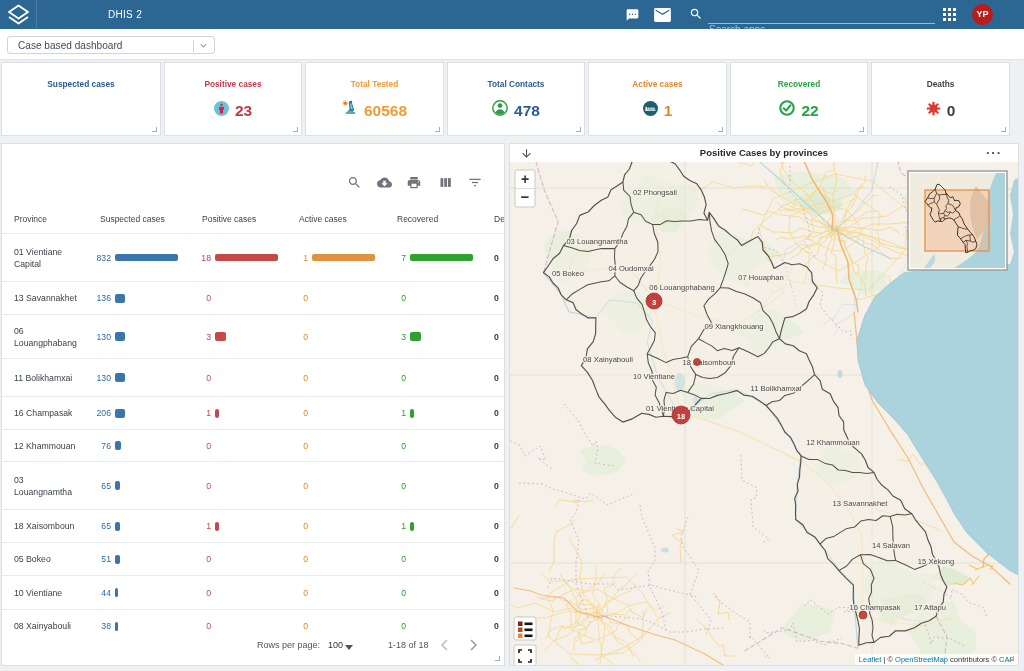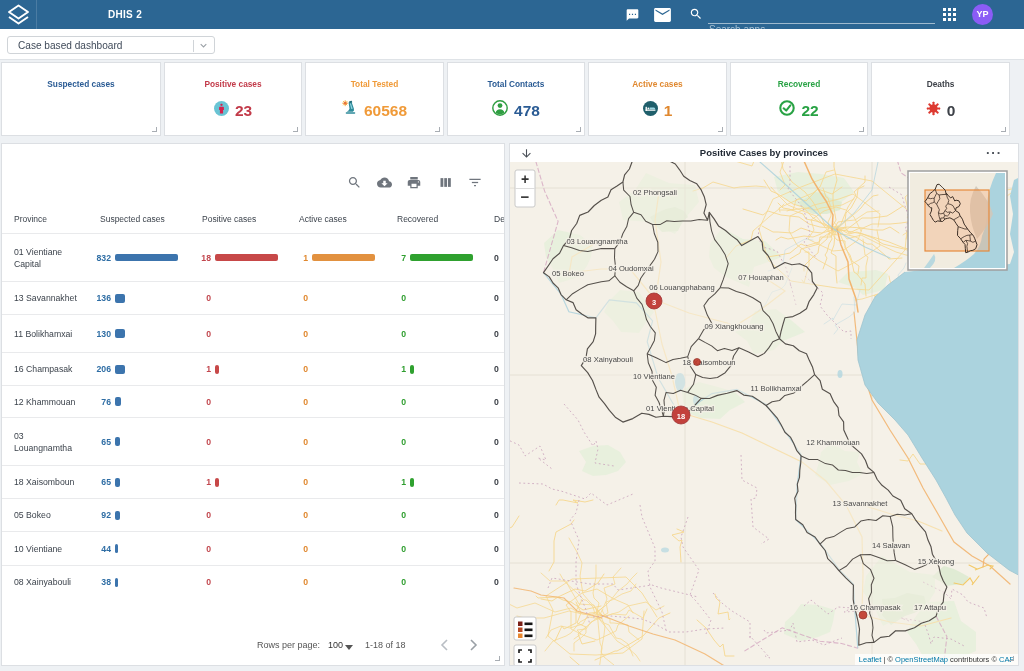--- a/index.html
+++ b/index.html
@@ -1,45 +1,45 @@
 <!DOCTYPE html>
 <html><head>
 <meta charset="utf-8">
 <style>
 * { margin:0; padding:0; box-sizing:border-box; }
 html,body { width:1024px; height:671px; overflow:hidden; font-family:"Liberation Sans",sans-serif; background:#eef1f4; }
 
 #topbar { position:absolute; left:0; top:0; width:1024px; height:29px; background:#2c6693; }
 #logo { position:absolute; left:0; top:0; width:37px; height:29px; border-right:1px solid rgba(255,255,255,0.15); }
-#dhis2 { position:absolute; left:95px; top:0; width:60px; height:29px; line-height:29px; text-align:center; color:#fff; font-weight:bold; font-size:10px; letter-spacing:.3px; }
+#dhis2 { position:absolute; left:95px; top:0; width:60px; height:29px; line-height:29px; text-align:center; color:#fff; font-weight:normal; font-size:10px; letter-spacing:.3px; }
 .hicon { position:absolute; top:8px; }
 #searchline { position:absolute; left:708px; top:23px; width:227px; height:1px; background:rgba(255,255,255,0.55); }
 #searchtxt { position:absolute; left:709px; top:8px; font-size:10px; color:#a9c2d4;margin-top:16px; }
-#avatar { position:absolute; left:972px; top:4px; width:21px; height:21px; border-radius:50%; background:#8b5cf6; color:#fff; font-size:9px; font-weight:bold; text-align:center; line-height:21px; }
+#avatar { position:absolute; left:972px; top:4px; width:21px; height:21px; border-radius:50%; background:#b91c1c; color:#fff; font-size:9px; font-weight:bold; text-align:center; line-height:21px; }
 
 #dashbar { position:absolute; left:0; top:29px; width:1024px; height:31px; background:#fff; border-bottom:1px solid #dfe3e7; }
 #chip { position:absolute; left:7px; top:7px; width:208px; height:18px; border:1px solid #d0d4d8; border-radius:3px; background:#fff; }
 #chip .t { position:absolute; left:10px; top:0; line-height:17px; font-size:10.1px; color:#404b5a; }
 #chip .dv { position:absolute; right:20px; top:3px; width:1px; height:12px; background:#d0d4d8; }
 #chip .ch { position:absolute; right:7px; top:5px; width:7px; height:7px; }
 
 .card { position:absolute; top:62px; height:74px; background:#fff; border:1px solid #dcdfe3; }
 .card .title { position:absolute; top:16px; left:0; width:100%; text-align:center; font-size:8.3px; font-weight:bold; }
 .card .val { position:absolute; top:39px; left:0; width:100%; text-align:center; font-size:15.5px; font-weight:bold; }
 .card .val .ic { display:inline-block; vertical-align:middle; margin-right:6px; margin-top:-3px; }
 .rsz { position:absolute; right:3px; bottom:3px; width:5px; height:5px; border-right:1px solid #a8adb3; border-bottom:1px solid #a8adb3; }
 
 #lpanel { position:absolute; left:1px; top:143px; width:504px; height:523px; background:#fff; border:1px solid #dcdfe3; overflow:hidden; }
 #rpanel { position:absolute; left:509px; top:143px; width:510px; height:523px; background:#fff; border:1px solid #dcdfe3; }
 .ptitle { position:absolute; top:6px; left:0; width:100%; text-align:center; font-size:9.5px; font-weight:bold; color:#212934; }
 
 #tbl { position:absolute; left:0; top:89px; width:502px; border-collapse:collapse; table-layout:fixed; font-size:8.7px; color:#3c434c; }
 #tbl td { border-top:1px solid #e9eaec; vertical-align:middle; padding:0; }
 #tbl .pname { padding-left:12px; line-height:12px; white-space:nowrap; }
-#tbl .num { display:inline-block; text-align:right; font-weight:bold; vertical-align:middle; }
+#tbl .num { display:inline-block; text-align:right; font-weight:normal; vertical-align:middle; }
 .bar { display:inline-block; vertical-align:middle; margin-left:4px; border-radius:2px; }
 #thead { position:absolute; left:0; top:70px; width:100%; font-size:8.5px; color:#3c434c; }
 #thead span { position:absolute; top:0; }
 .tico { position:absolute; top:31px; }
 #tfoot { position:absolute; left:0; bottom:8px; width:100%; height:20px; font-size:9px; color:#555; }
 
 #maphead { position:absolute; left:0; top:0; width:100%; height:18px; background:#fff; }
 #mapbox { position:absolute; left:0; top:18px; width:508px; height:503px; overflow:hidden; }
 </style>
 </head>
@@ -226,20 +226,28 @@
           <td style="font-weight:bold;color:#3d4148;padding-left:12px">0</td>
         </tr>
 <tr style="height:33px">
           <td class="pname">13 Savannakhet</td>
           <td><span class="num" style="width:23px;color:#2e6da4">136</span><span class="bar" style="width:10.3px;height:9px;background:#3c74ad"></span></td>
           <td><span class="num" style="width:21px;color:#c2474e">0</span></td>
           <td><span class="num" style="width:21px;color:#e0882f">0</span></td>
           <td><span class="num" style="width:21px;color:#2f9e2f">0</span></td>
           <td style="font-weight:bold;color:#3d4148;padding-left:12px">0</td>
         </tr>
+<tr style="height:44px">
+          <td class="pname">06<br>Louangphabang</td>
+          <td><span class="num" style="width:23px;color:#2e6da4">130</span><span class="bar" style="width:9.8px;height:9px;background:#3c74ad"></span></td>
+          <td><span class="num" style="width:21px;color:#c2474e">3</span><span class="bar" style="width:10.5px;height:9px;background:#c74848"></span></td>
+          <td><span class="num" style="width:21px;color:#e0882f">0</span></td>
+          <td><span class="num" style="width:21px;color:#2f9e2f">3</span><span class="bar" style="width:11.1px;height:9px;background:#2fa12f"></span></td>
+          <td style="font-weight:bold;color:#3d4148;padding-left:12px">0</td>
+        </tr>
 <tr style="height:38px">
           <td class="pname">11 Bolikhamxai</td>
           <td><span class="num" style="width:23px;color:#2e6da4">130</span><span class="bar" style="width:9.8px;height:9px;background:#3c74ad"></span></td>
           <td><span class="num" style="width:21px;color:#c2474e">0</span></td>
           <td><span class="num" style="width:21px;color:#e0882f">0</span></td>
           <td><span class="num" style="width:21px;color:#2f9e2f">0</span></td>
           <td style="font-weight:bold;color:#3d4148;padding-left:12px">0</td>
         </tr>
 <tr style="height:33px">
           <td class="pname">16 Champasak</td>
@@ -268,21 +276,21 @@
 <tr style="height:33px">
           <td class="pname">18 Xaisomboun</td>
           <td><span class="num" style="width:23px;color:#2e6da4">65</span><span class="bar" style="width:4.9px;height:9px;background:#3c74ad"></span></td>
           <td><span class="num" style="width:21px;color:#c2474e">1</span><span class="bar" style="width:3.5px;height:9px;background:#c74848"></span></td>
           <td><span class="num" style="width:21px;color:#e0882f">0</span></td>
           <td><span class="num" style="width:21px;color:#2f9e2f">1</span><span class="bar" style="width:3.7px;height:9px;background:#2fa12f"></span></td>
           <td style="font-weight:bold;color:#3d4148;padding-left:12px">0</td>
         </tr>
 <tr style="height:33px">
           <td class="pname">05 Bokeo</td>
-          <td><span class="num" style="width:23px;color:#2e6da4">92</span><span class="bar" style="width:4.5px;height:9px;background:#3c74ad"></span></td>
+          <td><span class="num" style="width:23px;color:#2e6da4">51</span><span class="bar" style="width:4.5px;height:9px;background:#3c74ad"></span></td>
           <td><span class="num" style="width:21px;color:#c2474e">0</span></td>
           <td><span class="num" style="width:21px;color:#e0882f">0</span></td>
           <td><span class="num" style="width:21px;color:#2f9e2f">0</span></td>
           <td style="font-weight:bold;color:#3d4148;padding-left:12px">0</td>
         </tr>
 <tr style="height:34px">
           <td class="pname">10 Vientiane</td>
           <td><span class="num" style="width:23px;color:#2e6da4">44</span><span class="bar" style="width:3.3px;height:9px;background:#3c74ad"></span></td>
           <td><span class="num" style="width:21px;color:#c2474e">0</span></td>
           <td><span class="num" style="width:21px;color:#e0882f">0</span></td>
@@ -299,21 +307,21 @@
         </tr>
 
   </tbody>
     </table>
   <div id="tfoot">
       <span style="position:absolute;left:255px;top:3px">Rows per page:</span>
       <span style="position:absolute;left:326px;top:3px;color:#333">100</span>
       <svg style="position:absolute;left:343px;top:8px" width="8" height="5" viewBox="0 0 8 5">
         <path d="M0 0 L4 5 L8 0z" fill="#555"></path>
       </svg>
-      <span style="position:absolute;left:363px;top:3px">1-18 of 18</span>
+      <span style="position:absolute;left:386px;top:3px">1-18 of 18</span>
       <svg style="position:absolute;left:438px;top:2px" width="8" height="12" viewBox="0 0 8 12">
         <path d="M7 1 L2 6 L7 11" fill="none" stroke="#b9bec4" stroke-width="1.6"></path>
       </svg>
       <svg style="position:absolute;left:468px;top:2px" width="8" height="12" viewBox="0 0 8 12">
         <path d="M1 1 L6 6 L1 11" fill="none" stroke="#9aa0a6" stroke-width="1.6"></path>
       </svg>
     </div>
   <div class="rsz" style="right:4px;bottom:4px"></div>
 </div>
 

